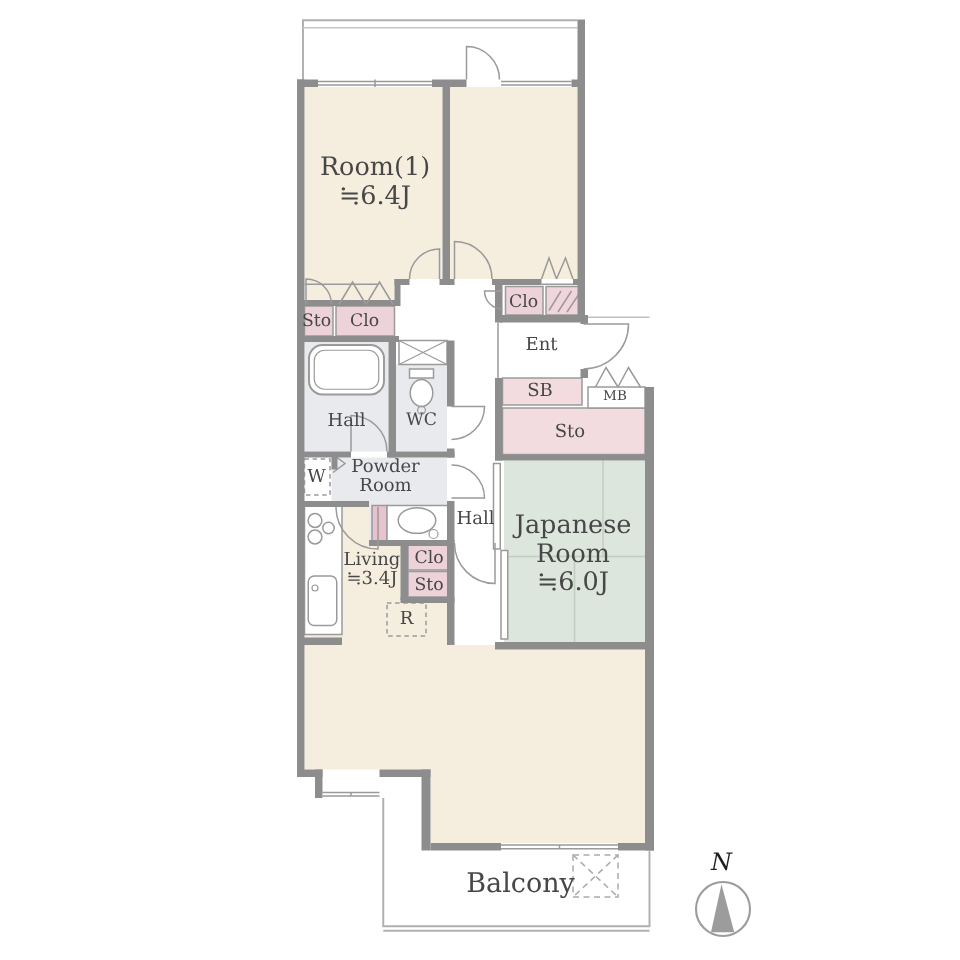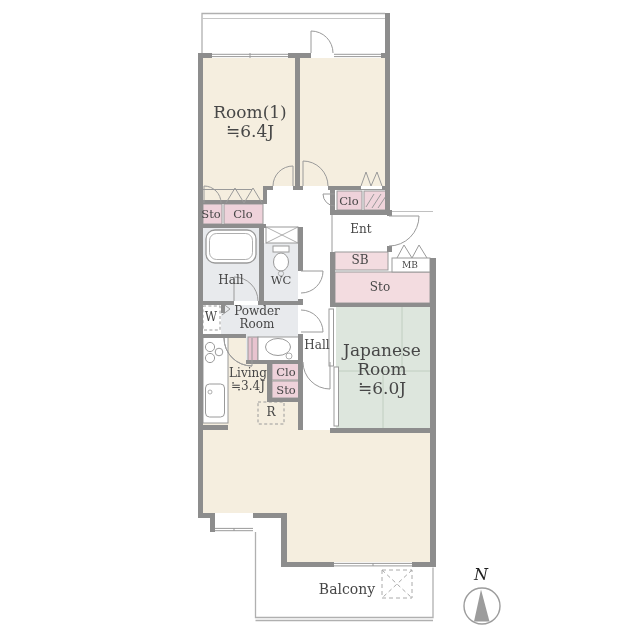--- a/index.html
+++ b/index.html
@@ -2,21 +2,21 @@
 <html><head>
 <meta charset="utf-8">
 <style>
   html,body{margin:0;padding:0;background:#ffffff;}
   .plan{position:relative;width:640px;height:640px;background:#ffffff;overflow:hidden;
         font-family:"DejaVu Serif","Liberation Serif","DejaVu Sans",serif;color:#474747;}
   .plan svg{position:absolute;left:0;top:0;}
   .lbl{position:absolute;transform:translate(-50%,-50%);white-space:nowrap;text-align:center;
        line-height:1.12;user-select:none;}
   .fs17{font-size:17px;}
-  .fs15{font-size:14px;}
+  .fs15{font-size:18px;}
   .fs13{font-size:12px;}
   .fs12{font-size:12px;}
   .fs11{font-size:11.5px;text-align:right;}
   .fs9{font-size:9px;}
   .multiline span{display:block;}
   .north{font-size:16px;font-style:italic;color:#1e1e1e;}
 </style>
 </head>
 <body>
 

